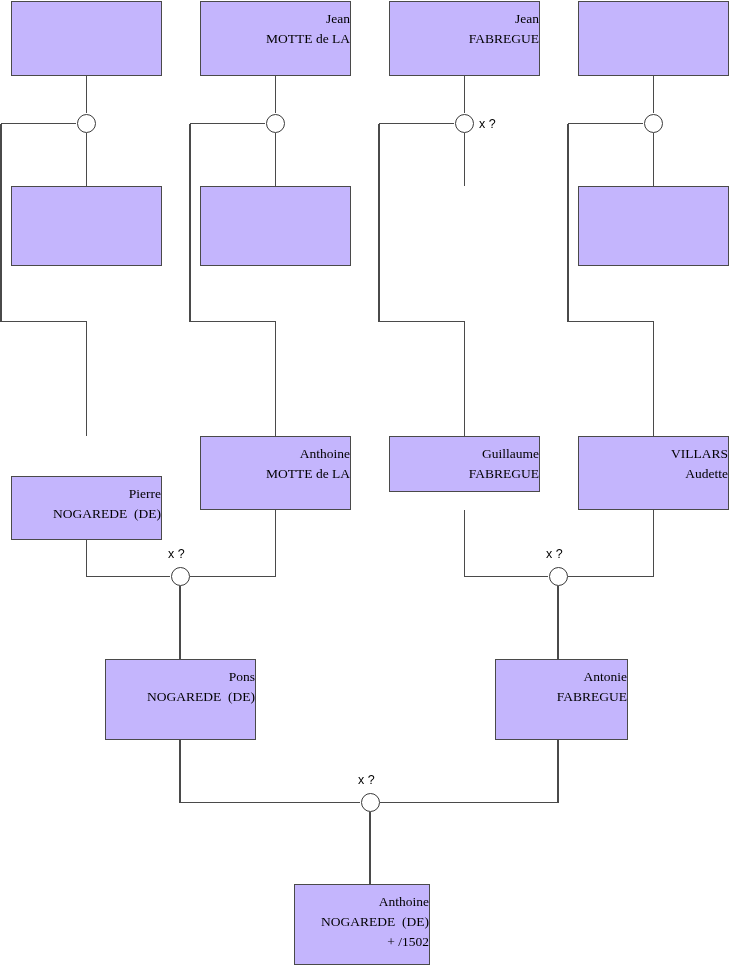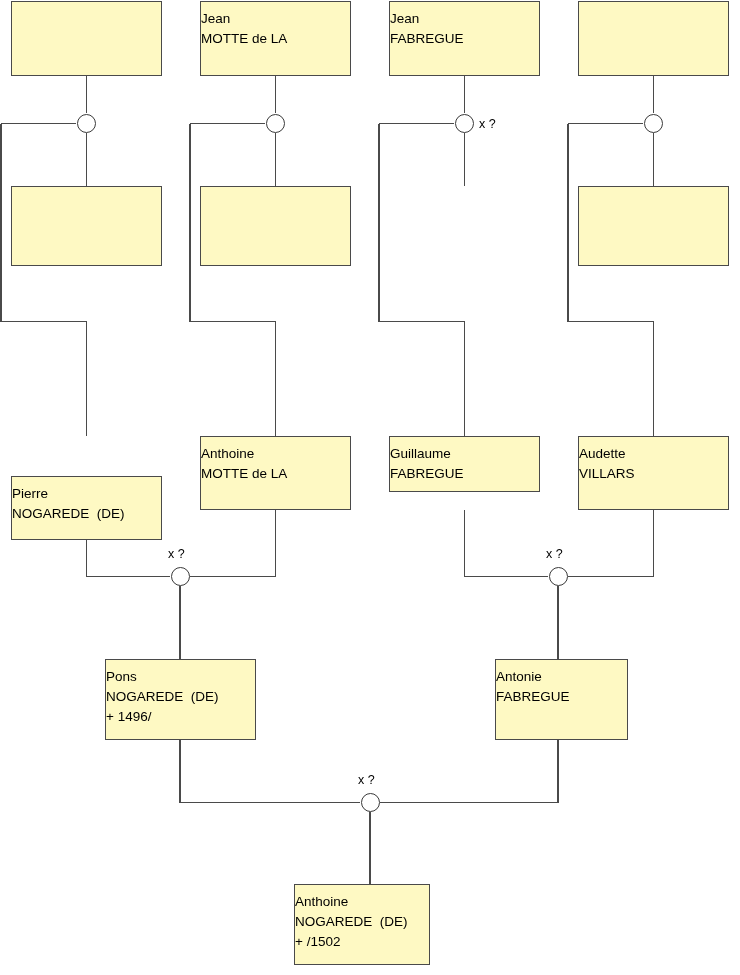--- a/index.html
+++ b/index.html
@@ -18,25 +18,26 @@
   #wires {
     position: absolute;
     left: 0;
     top: 0;
     width: 740px;
     height: 975px;
   }
   .person {
     position: absolute;
     box-sizing: border-box;
-    background: #fef9c3;
+    background: #c4b5fd;
     border: 1px solid #4a4a4a;
-    text-align: left;
+    text-align: right;
     padding-top: 7px;
     z-index: 2;
+    font-family: Liberation Serif, serif;
   }
   .person .line {
     display: block;
     font-size: 13.5px;
     line-height: 20px;
     color: #000000;
     white-space: pre;
   }
   .junction {
     position: absolute;
@@ -171,34 +172,33 @@
     <span class="line">Anthoine</span>
     <span class="line">MOTTE de LA</span>
   </div>
 
   <div class="person" style="left:389px; top:436px; width:151px; height:56px;">
     <span class="line">Guillaume</span>
     <span class="line">FABREGUE</span>
   </div>
 
   <div class="person" style="left:578px; top:436px; width:151px; height:74px;">
+    <span class="line">VILLARS</span>
     <span class="line">Audette</span>
-    <span class="line">VILLARS</span>
   </div>
 
   <div class="junction" style="left:171px; top:567px;"></div>
   <span class="xlabel" style="left:168px; top:547px;">x ?</span>
 
   <div class="junction" style="left:549px; top:567px;"></div>
   <span class="xlabel" style="left:546px; top:547px;">x ?</span>
 
   <div class="person" style="left:105px; top:659px; width:151px; height:81px;">
     <span class="line">Pons</span>
     <span class="line">NOGAREDE  (DE)</span>
-    <span class="line">+ 1496/</span>
   </div>
 
   <div class="person" style="left:495px; top:659px; width:133px; height:81px;">
     <span class="line">Antonie</span>
     <span class="line">FABREGUE</span>
     <span class="line"></span>
   </div>
 
   <div class="junction" style="left:361px; top:793px;"></div>
   <span class="xlabel" style="left:358px; top:773px;">x ?</span>

